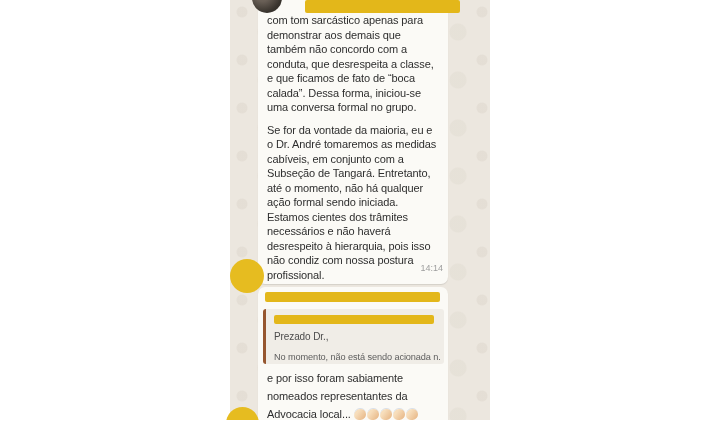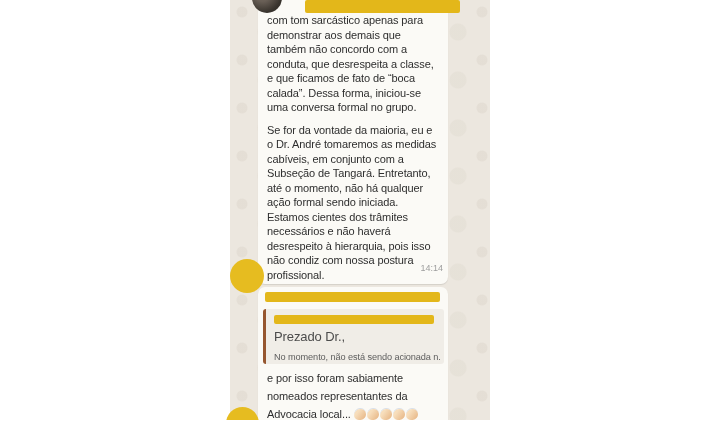--- a/index.html
+++ b/index.html
@@ -41,21 +41,21 @@
     background:radial-gradient(circle at 35% 35%, #6a6057 0 28%, #37322c 70%);
   }
   .avatar-redacted-1{left:0px;top:259px;width:34px;height:34px;background:#e6bc20;}
   .avatar-redacted-2{left:-4px;top:407px;width:33px;height:33px;background:#e6bc20;}
   .quote{
     position:absolute;left:5px;top:22px;width:181px;height:55px;
     background:#f0ede7;border-left:3px solid #96562f;border-radius:3px;
     box-sizing:border-box;
   }
   .quote-greeting{
-    position:absolute;left:8px;top:21px;font-size:13px;color:#4c4c4c;letter-spacing:-0.1px;
+    position:absolute;left:8px;top:21px;font-size:10px;color:#4c4c4c;letter-spacing:-0.1px;
   }
   .quote-preview{
     position:absolute;left:8px;top:41px;width:166px;font-size:9.2px;color:#5d5d5d;
     letter-spacing:-0.1px;white-space:nowrap;overflow:hidden;
   }
   .b2-body{
     position:absolute;left:9px;top:82px;width:176px;
     font-size:11px;line-height:18px;letter-spacing:-0.1px;color:#2e2e2e;
   }
   .b2-body .pre{white-space:pre-line;}

